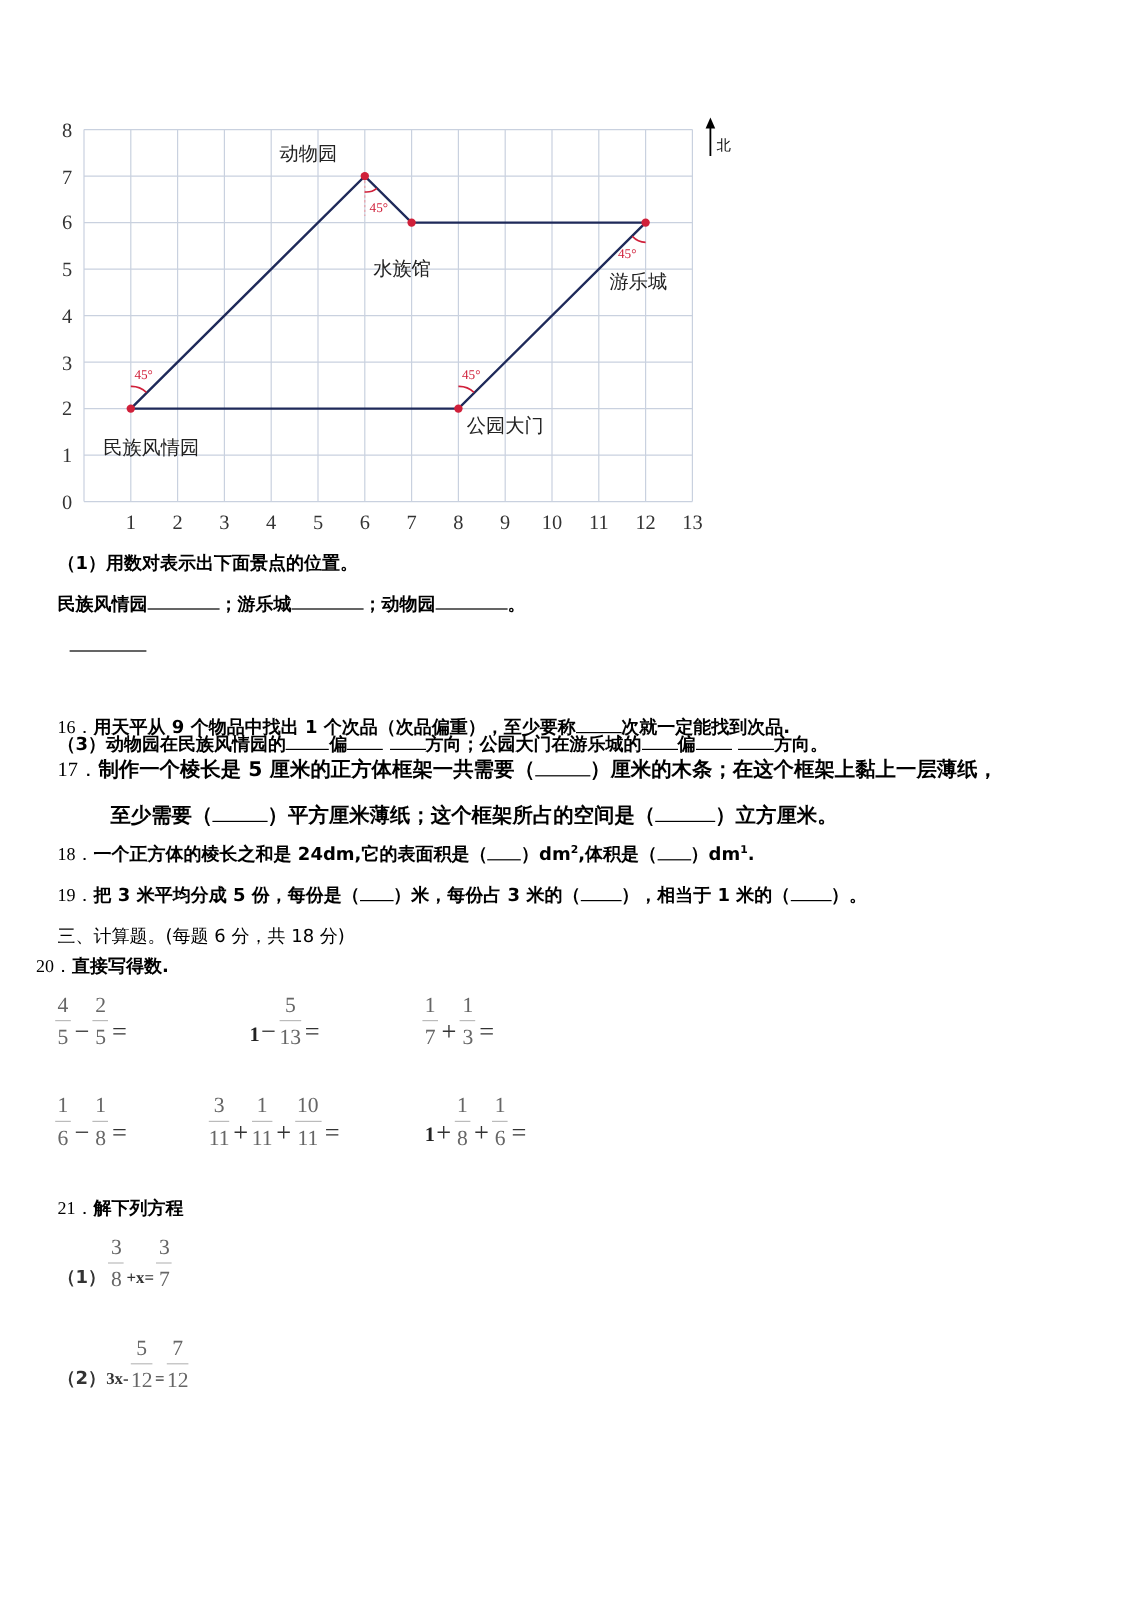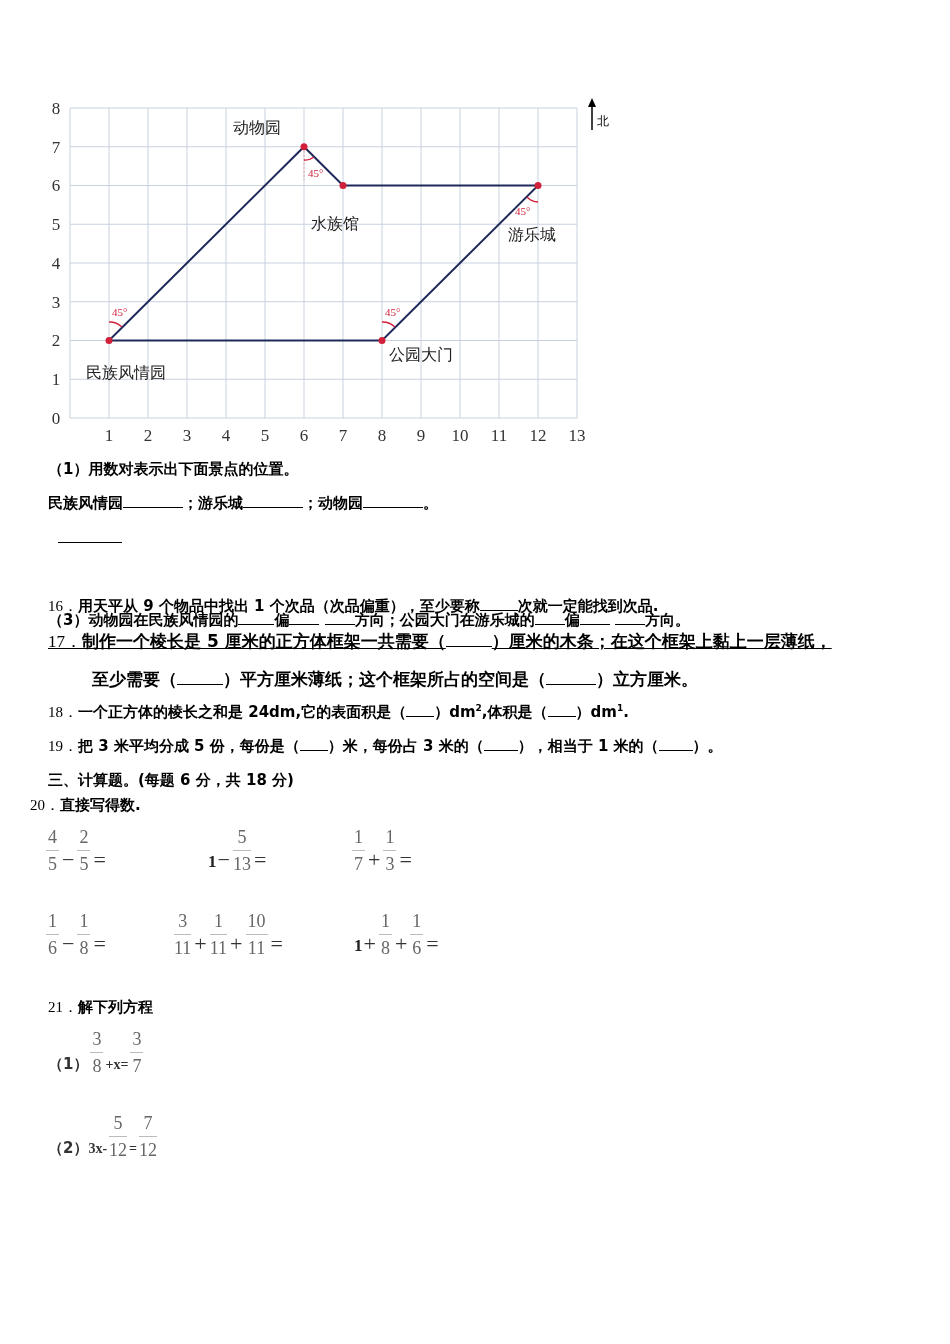--- a/index.html
+++ b/index.html
@@ -135,36 +135,36 @@
 </div>
 
 <div class="abs q" style="left:48px; top:563px;margin-top:48px;">
   <span>（3）动物园在民族风情园的</span><span class="blank" style="width:36px;"></span><span>偏</span><span class="blank" style="width:30px;"></span>&nbsp;<span class="blank" style="width:30px;"></span><span>方向；公园大门在游乐城的</span><span class="blank" style="width:30px;"></span><span>偏</span><span class="blank" style="width:30px;"></span>&nbsp;<span class="blank" style="width:30px;"></span><span>方向。</span>
 </div>
 
 <div class="abs q" style="left:48px; top:597px;">
   <span class="q-num">16．</span><span>用天平从 9 个物品中找出 1 个次品（次品偏重），至少要称</span><span class="blank" style="width:38px;"></span><span>次就一定能找到次品.</span>
 </div>
 
-<div class="abs q big" style="left:48px; top:630px;text-decoration:underline;">
+<div class="abs q big" style="left:48px; top:630px;">
   <span class="q-num" style="font-size:17px;">17．</span><span>制作一个棱长是 5 厘米的正方体框架一共需要（</span><span class="blank" style="width:46px;"></span><span>）厘米的木条；在这个框架上黏上一层薄纸，</span>
 </div>
 <div class="abs q big" style="left:48px; top:668px;margin-left:44px;">
   <span>至少需要（</span><span class="blank" style="width:46px;"></span><span>）平方厘米薄纸；这个框架所占的空间是（</span><span class="blank" style="width:50px;"></span><span>）立方厘米。</span>
 </div>
 
 <div class="abs q" style="left:48px; top:703px;">
   <span class="q-num">18．</span><span>一个正方体的棱长之和是 24dm,它的表面积是（</span><span class="blank" style="width:28px;"></span><span>）dm</span><sup style="font-size:9px;">2</sup><span>,体积是（</span><span class="blank" style="width:28px;"></span><span>）dm</span><sup style="font-size:9px;">1</sup><span>.</span>
 </div>
 
 <div class="abs q" style="left:48px; top:737px;">
   <span class="q-num">19．</span><span>把 3 米平均分成 5 份，每份是（</span><span class="blank" style="width:28px;"></span><span>）米，每份占 3 米的（</span><span class="blank" style="width:34px;"></span><span>），相当于 1 米的（</span><span class="blank" style="width:34px;"></span><span>）。</span>
 </div>
 
-<div class="abs q" style="left:48px; top:771px; font-weight:bold;">三、计算题。(每题 6 分，共 18 分)</div>
+<div class="abs q" style="left:48px; top:771px; font-weight:normal;">三、计算题。(每题 6 分，共 18 分)</div>
 <div class="abs q" style="left:30px; top:796px;">
   <span class="q-num">20．</span><span>直接写得数.</span>
 </div>
 
 <div class="expr" style="left:44px; top:828px;">
   <span class="frac"><span class="num">4</span><span class="den">5</span></span><span class="op">−</span><span class="frac"><span class="num">2</span><span class="den">5</span></span><span class="op">=</span>
 </div>
 <div class="expr" style="left:208px; top:828px;">
   <span class="one">1</span><span class="op">−</span><span class="frac"><span class="num">5</span><span class="den">13</span></span><span class="op">=</span>
 </div>

